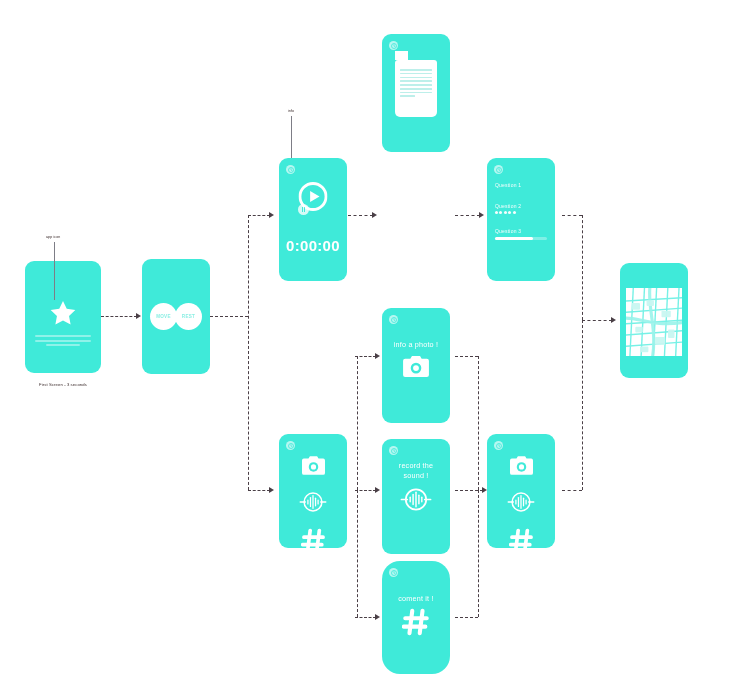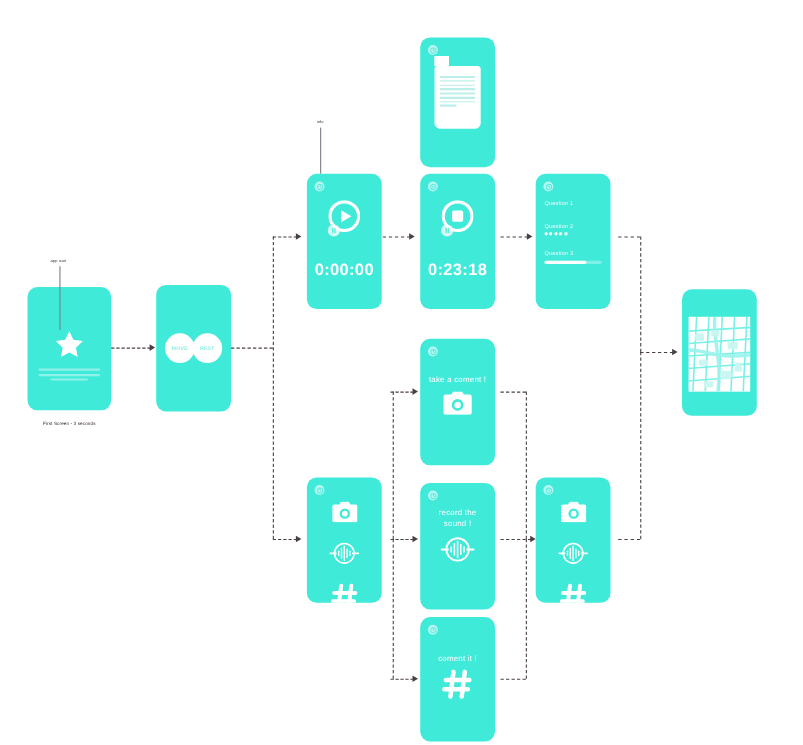--- a/index.html
+++ b/index.html
@@ -350,40 +350,20 @@
         <path d="M16 12.5L29 20 16 27.5z" fill="#ffffff"></path>
       </svg>
     </div>
     <div class="mini-pause" style="left:19px; top:46px;">
         <b></b>
         <b></b>
       </div>
     <div class="timer-text" style="top:79px;">0:00:00</div>
   </div>
 
-  <div class="screen screen-lg" style="left:382px; top:142px;">
-    <div class="badge">
-      <svg viewBox="0 0 12 12" width="6" height="6">
-        <circle cx="6" cy="6" r="5" fill="none" stroke="#3FEAD9" stroke-width="1.6"></circle>
-        <rect x="4.3" y="3.6" width="1.2" height="4.8" fill="#3FEAD9"></rect>
-        <rect x="6.5" y="3.6" width="1.2" height="4.8" fill="#3FEAD9"></rect>
-      </svg>
-    </div>
-    <div class="mbtn" style="top:24px;">
-      <svg viewBox="0 0 40 40" width="29" height="29">
-        <circle cx="20" cy="20" r="18" fill="none" stroke="#ffffff" stroke-width="4"></circle>
-        <rect x="13" y="13" width="14" height="14" rx="2.5" fill="#ffffff"></rect>
-      </svg>
-    </div>
-    <div class="mini-pause" style="left:19px; top:46px;">
-        <b></b>
-        <b></b>
-      </div>
-    <div class="timer-text" style="top:79px;">0:23:18</div>
-  </div>
 
   <div class="screen" style="left:382px; top:18px; width:68px; height:118px;">
     <div class="badge">
       <svg viewBox="0 0 12 12" width="6" height="6">
         <circle cx="6" cy="6" r="5" fill="none" stroke="#3FEAD9" stroke-width="1.6"></circle>
         <path d="M6 3.2V6l2 1.3" stroke="#3FEAD9" stroke-width="1.4" fill="none" stroke-linecap="round"></path>
       </svg>
     </div>
     <div class="doc">
       <div class="doc-lines">
@@ -430,21 +410,21 @@
     </div>
   </div>
 
   <div class="screen" style="left:382px; top:292px; width:68px; height:115px;">
     <div class="badge">
       <svg viewBox="0 0 12 12" width="6" height="6">
         <circle cx="6" cy="6" r="5" fill="none" stroke="#3FEAD9" stroke-width="1.6"></circle>
         <path d="M6 3.2V6l2 1.3" stroke="#3FEAD9" stroke-width="1.4" fill="none" stroke-linecap="round"></path>
       </svg>
     </div>
-    <div class="scr-label" style="top:32px;">take a coment !</div>
+    <div class="scr-label" style="top:32px;">info a photo !</div>
     <div class="mbtn" style="top:48px;">
       <svg viewBox="0 0 32 26" width="26" height="21">
         <path fill="#ffffff" d="M11 0h10l2 3.4h6.4A2.6 2.6 0 0132 6v17.4A2.6 2.6 0 0129.4 26H2.6A2.6 2.6 0 010 23.4V6a2.6 2.6 0 012.6-2.6H9z"></path>
         <circle cx="16" cy="15" r="6.6" fill="#3FEAD9"></circle>
         <circle cx="16" cy="15" r="3.6" fill="#ffffff"></circle>
       </svg>
     </div>
   </div>
 
   <div class="screen" style="left:382px; top:423px; width:68px; height:115px;">
@@ -463,21 +443,21 @@
           <rect x="17" y="9" width="2" height="16" rx="1"></rect>
           <rect x="21" y="6" width="2" height="22" rx="1"></rect>
           <rect x="25" y="10" width="2" height="14" rx="1"></rect>
           <rect x="29" y="13" width="2" height="8" rx="1"></rect>
         </g>
         <path d="M2 17h8M34 17h8" stroke="#ffffff" stroke-width="2.4" stroke-linecap="round"></path>
       </svg>
     </div>
   </div>
 
-  <div class="screen" style="left:382px; top:545px; width:68px; height:113px;">
+  <div class="screen" style="left:382px; top:545px; width:68px; height:113px;border-radius:18px;">
     <div class="badge">
       <svg viewBox="0 0 12 12" width="6" height="6">
         <circle cx="6" cy="6" r="5" fill="none" stroke="#3FEAD9" stroke-width="1.6"></circle>
         <path d="M6 3.2V6l2 1.3" stroke="#3FEAD9" stroke-width="1.4" fill="none" stroke-linecap="round"></path>
       </svg>
     </div>
     <div class="scr-label" style="top:33px;">coment it !</div>
     <div class="mbtn" style="top:47px;">
       <svg viewBox="0 0 30 30" width="28" height="28">
         <g stroke="#ffffff" stroke-width="4.4" stroke-linecap="round">

